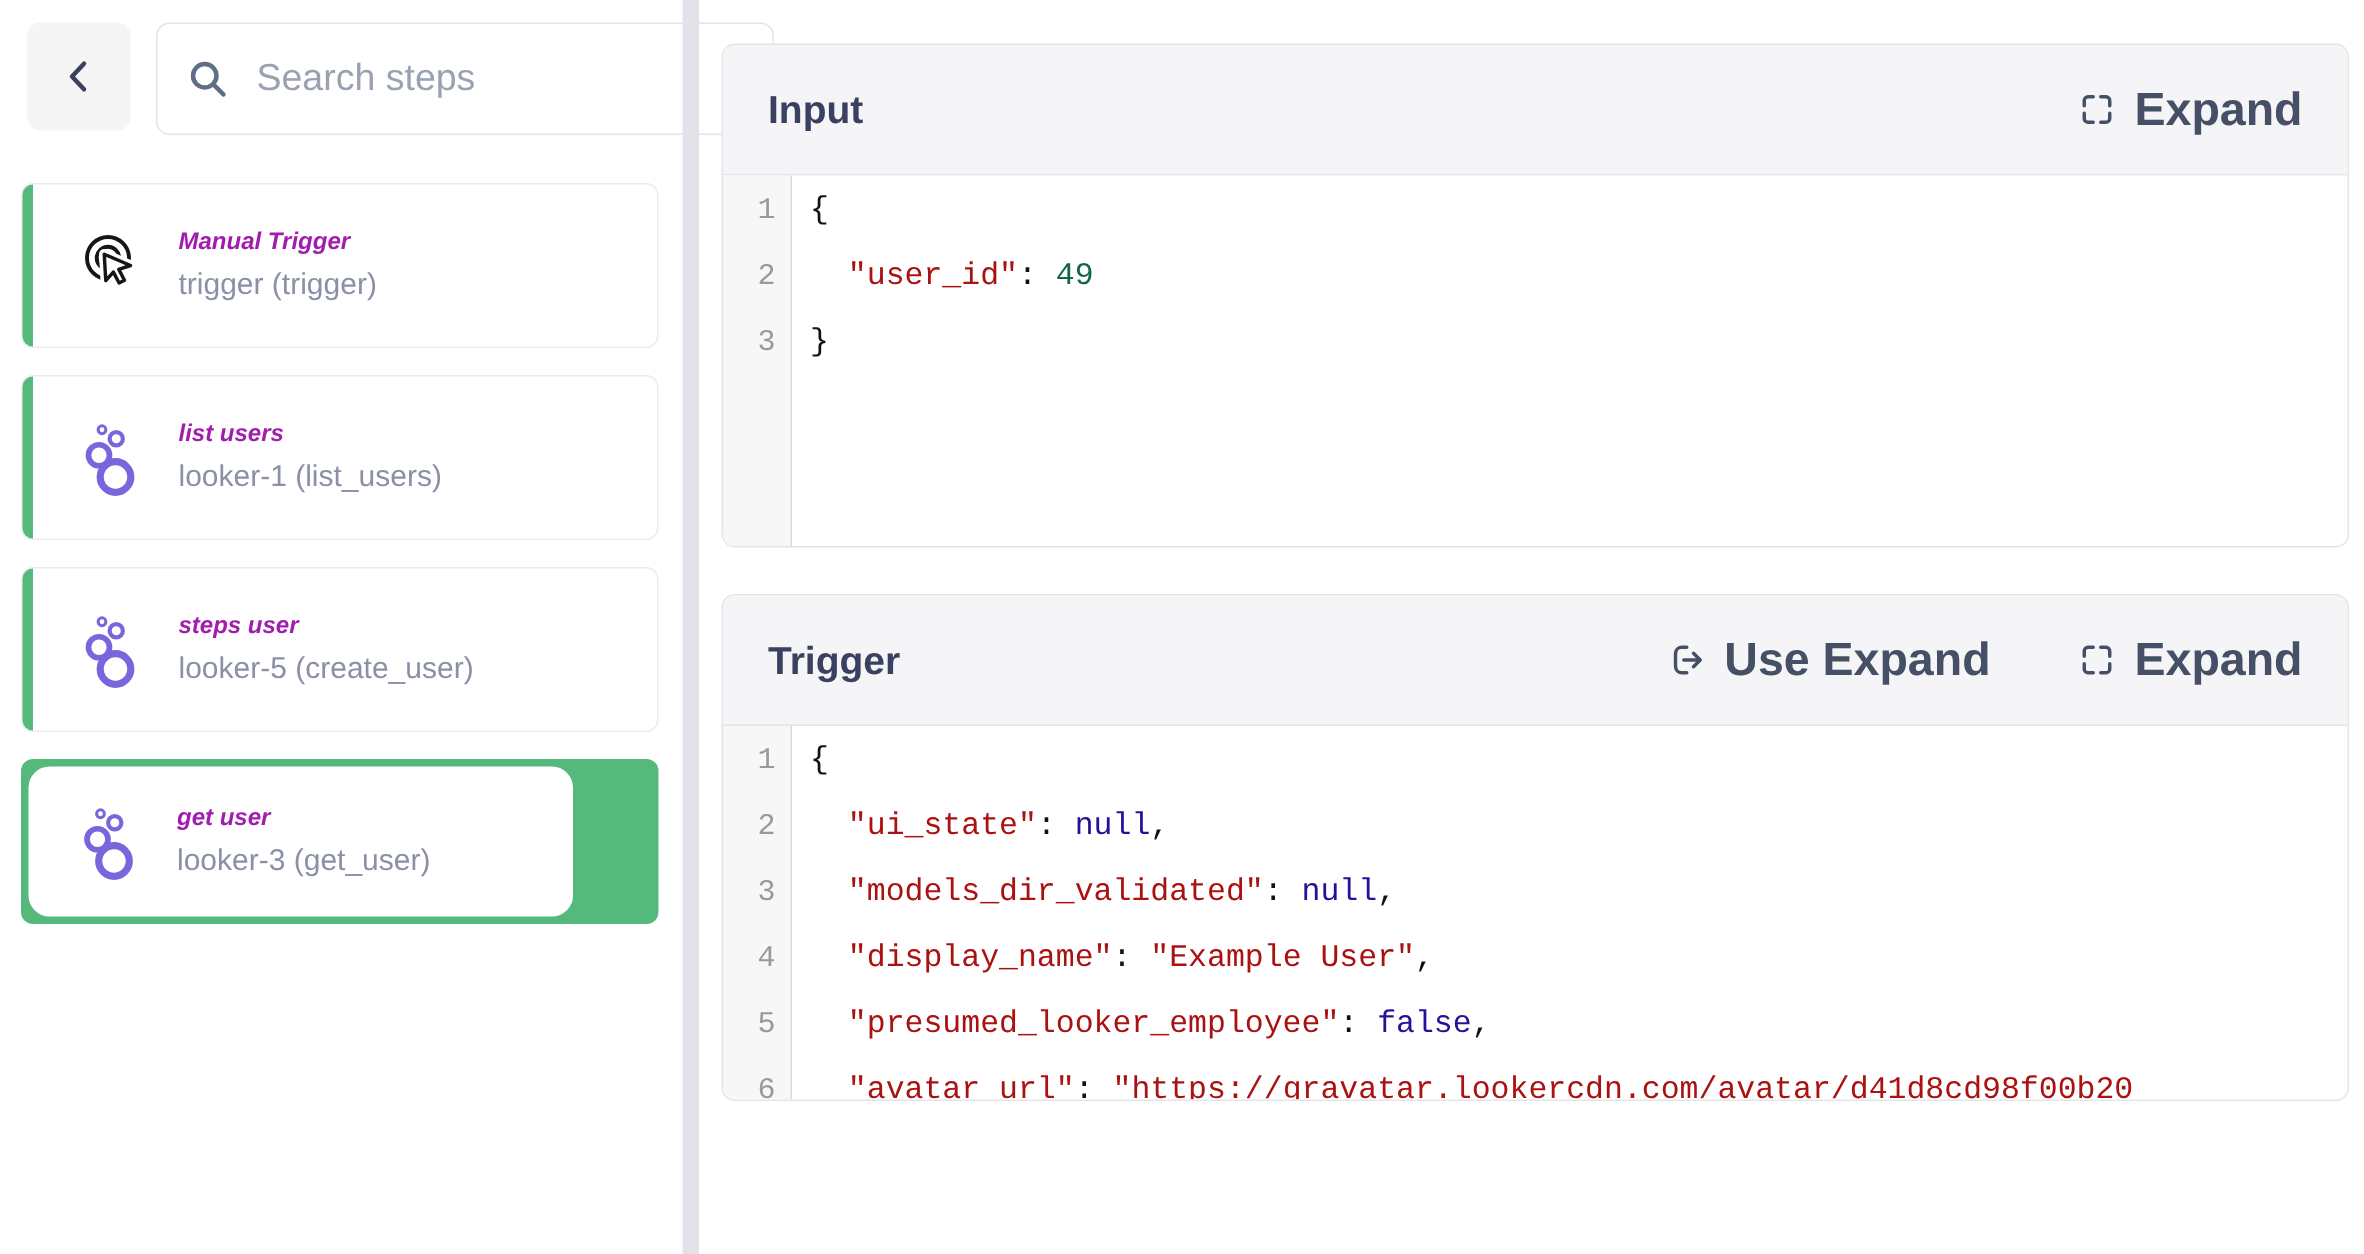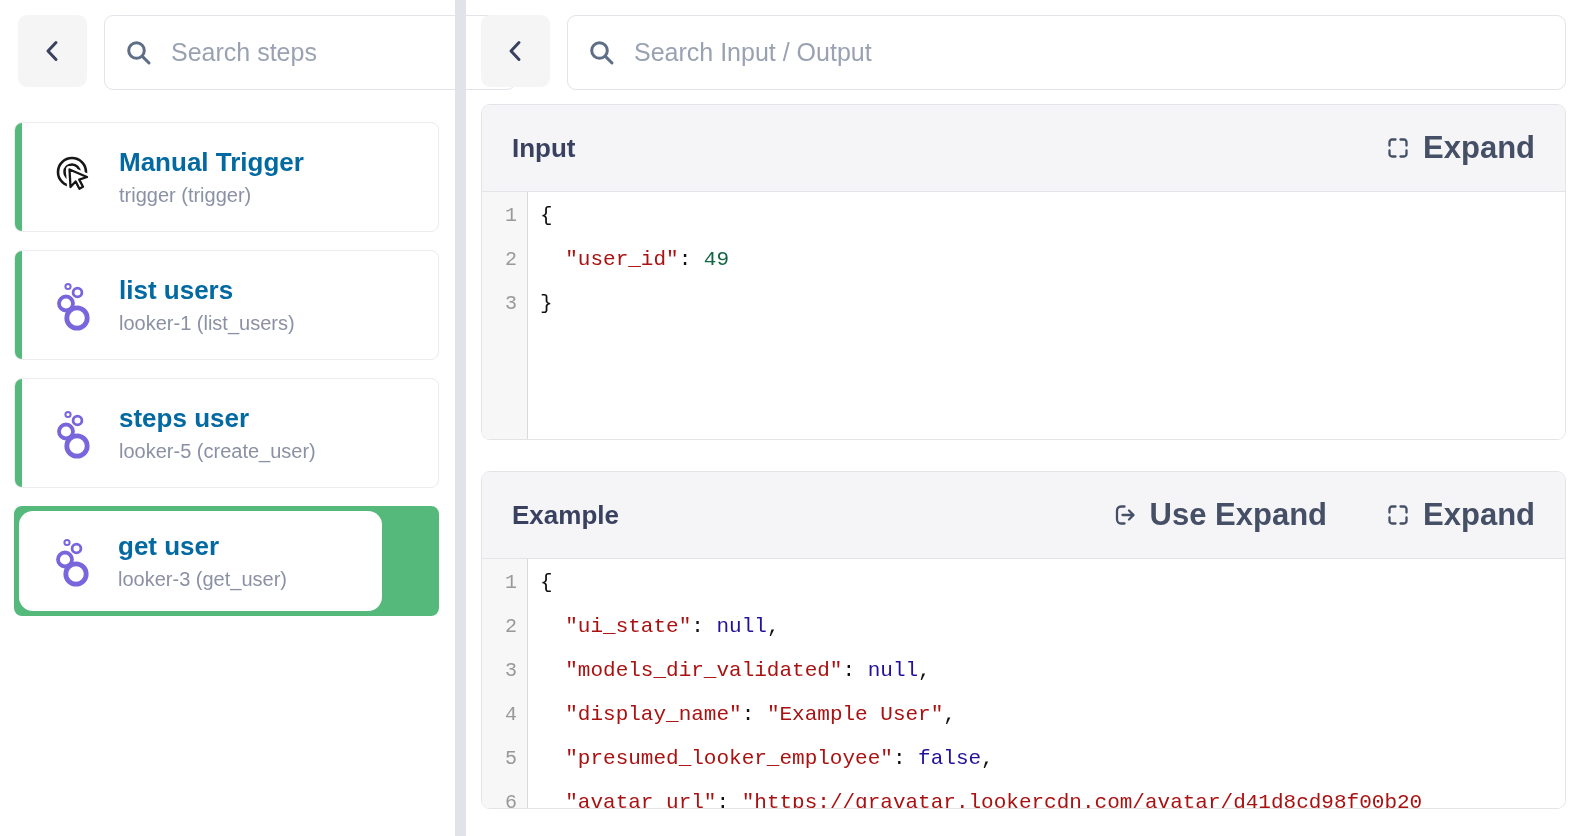--- a/index.html
+++ b/index.html
@@ -14,21 +14,21 @@
   .search-box{flex:1;margin-left:17px;border:1px solid #e3e3e9;border-radius:9px;display:flex;align-items:center;padding:0 20px;background:#fff;box-sizing:border-box;height:75px;}
   .search-box input{border:none;outline:none;flex:1;margin-left:16px;font-size:25px;color:#3b4262;font-family:"Liberation Sans",sans-serif;background:transparent;min-width:0;}
   .search-box input::placeholder{color:#9aa2b2;opacity:1;}
 
   .steps-list{margin-top:32px;padding:0 16px 0 14px;display:flex;flex-direction:column;gap:18px;}
   .step-card{position:relative;height:110px;border:1px solid #ebebf0;border-radius:8px;background:#fff;box-sizing:border-box;cursor:pointer;}
   .green-strip{position:absolute;left:0;top:0;bottom:0;width:7px;background:var(--green);border-radius:7px 0 0 7px;}
   .card-inner{display:flex;align-items:center;height:100%;padding-left:36px;box-sizing:border-box;}
   .step-icon{width:48px;height:52px;flex:none;display:flex;align-items:center;justify-content:center;}
   .step-text{margin-left:20px;min-width:0;}
-  .step-title{font-size:26px;font-weight:700;color:#0369a1;line-height:1.15;}
+  .step-title{font-size:16px;font-weight:700;color:#a21caf;line-height:1.15;font-style:italic;}
   .step-subtitle{font-size:20px;color:#8b91a5;margin-top:7px;line-height:1.1;}
 
   .step-card.selected{border:none;background:var(--green);padding:5px 57px 5px 5px;}
   .step-card.selected .card-inner{background:#fff;border-radius:14px;padding-left:31px;}
 
   
   .divider{width:11px;flex:none;background:#e2e2e9;}
 
   
   .right-panel{flex:1;box-sizing:border-box;padding:15px 10px 0 15px;min-width:0;}
@@ -153,38 +153,20 @@
           </div>
         </div>
       </div>
 
     </div>
   </aside>
 
   <div class="divider"></div>
 
   <main class="right-panel">
-    <div class="panel-top">
-      <button class="back-btn">
-        <span>
-          <svg width="26" height="26" viewBox="0 0 26 26" fill="none">
-              <polyline points="16 4.5 8 13 16 21.5" stroke="#39415f" stroke-width="3" stroke-linecap="round" stroke-linejoin="round"></polyline>
-            </svg>
-        </span>
-      </button>
-      <div class="search-box">
-        <span>
-          <svg width="28" height="28" viewBox="0 0 28 28" fill="none">
-              <circle cx="11.5" cy="11.5" r="7.8" stroke="#5d6e86" stroke-width="3"></circle>
-              <line x1="17.6" y1="17.6" x2="24" y2="24" stroke="#5d6e86" stroke-width="3" stroke-linecap="round"></line>
-            </svg>
-        </span>
-        <input type="text" placeholder="Search Input / Output" style="">
-      </div>
-    </div>
 
     <section class="io-card input-card">
       <header class="io-header">
         <span class="io-title">Input</span>
         <span class="io-actions">
           <button class="io-btn">
             <span>
               <svg width="26" height="26" viewBox="0 0 26 26" fill="none" stroke="#454f66" stroke-width="2.3" stroke-linecap="round">
                 <path d="M4.5 10.5 V7 a2.5 2.5 0 0 1 2.5 -2.5 h3.5"></path>
                 <path d="M15.5 4.5 H19 a2.5 2.5 0 0 1 2.5 2.5 v3.5"></path>
@@ -205,21 +187,21 @@
         <div class="code-lines">
             <div class="code-line"><span class="seg-p">{</span></div>
             <div class="code-line"><span class="seg-p">  </span><span class="seg-str">"user_id"</span><span class="seg-p">: </span><span class="seg-num">49</span></div>
             <div class="code-line"><span class="seg-p">}</span></div>
           </div>
       </div>
     </section>
 
     <section class="io-card output-card">
       <header class="io-header">
-        <span class="io-title">Example</span>
+        <span class="io-title">Trigger</span>
         <span class="io-actions">
           <button class="io-btn">
             <span>
               <svg width="26" height="26" viewBox="0 0 26 26" fill="none" stroke="#454f66" stroke-width="2.3" stroke-linecap="round" stroke-linejoin="round">
                 <path d="M12.5 4.5 H9 C6.5 4.5 5 6.6 5 9 v8 c0 2.4 1.5 4.5 4 4.5 h3.5"></path>
                 <path d="M10.5 13 H21"></path>
                 <path d="M17 8.5 L21.5 13 L17 17.5"></path>
               </svg>
             </span>
             <span>Use Expand</span>

